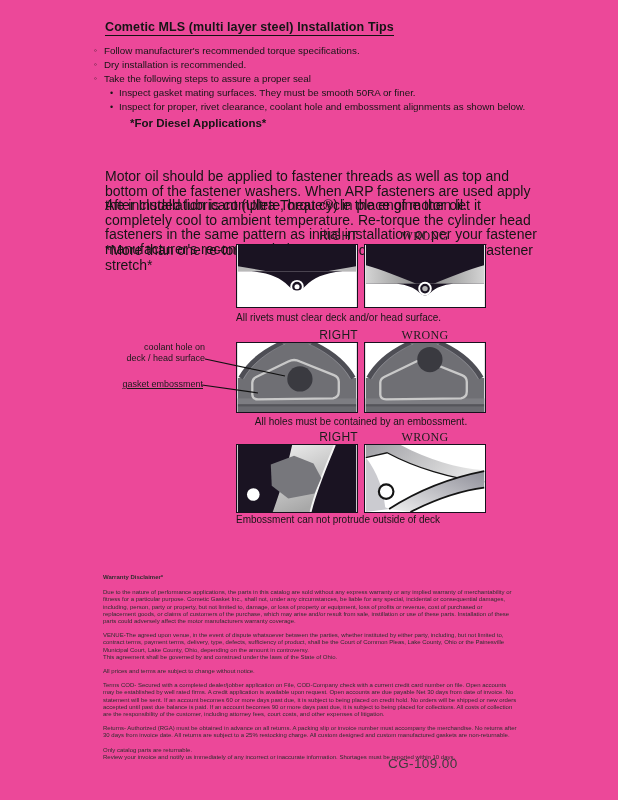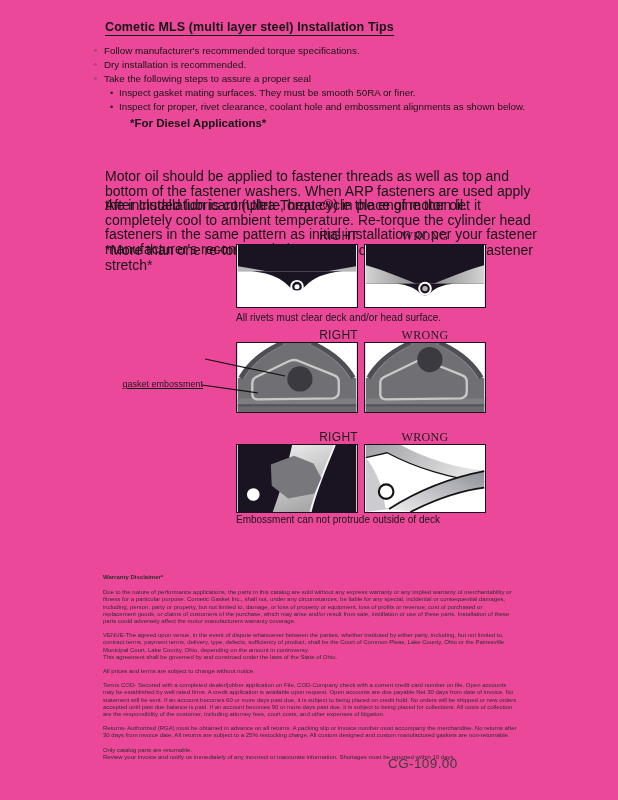--- a/index.html
+++ b/index.html
@@ -100,20 +100,24 @@
       <path d="M32,40 C42,41 50,44 55,49 Q61,55 67,49 C72,44 80,41 90,40 Z" fill="#1a1322"></path>
       <circle cx="61" cy="45" r="6" fill="none" stroke="#ffffff" stroke-width="2"></circle>
       <circle cx="61" cy="45" r="2.8" fill="#b4b4b4"></circle>
     </svg>
   </div>
   <div class="abs caption" id="cap1">All rivets must clear deck and/or head surface.</div>
 
   <div class="abs hdr l r2">RIGHT</div>
   <div class="abs hdr r r2">WRONG</div>
 
+  <div class="abs diag-label" id="lbl-coolant">
+    <div>coolant hole on</div>
+    <div>deck / head surface</div>
+  </div>
   <div class="abs diag-label" id="lbl-emboss">gasket embossment</div>
 
   <div class="abs panel p-l row2">
     <svg viewBox="0 0 122 71">
       <rect width="122" height="71" fill="#6f6f74"></rect>
       <rect y="57" width="122" height="6" fill="#7d7d82"></rect>
       <rect y="63" width="122" height="2.5" fill="#55555b"></rect>
       <rect y="65.5" width="122" height="5.5" fill="#6a6a70"></rect>
       <path d="M0,0 L46,0 C28,8 12,20 3,36 L0,36 Z" fill="#ffffff"></path>
       <path d="M122,0 L76,0 C94,8 110,20 119,36 L122,36 Z" fill="#ffffff"></path>
@@ -138,20 +142,21 @@
       <path d="M49,1 C31,9 15,21 6,37" fill="none" stroke="#9a9aa0" stroke-width="1" opacity="0.6"></path>
       <path d="M73,1 C91,9 107,21 116,37" fill="none" stroke="#9a9aa0" stroke-width="1" opacity="0.6"></path>
       <path d="M15,53 L15,41 Q15,37 19,35 L52,19 Q58,16 64,19 L99,33 Q104,35 104,40 L104,50 Q104,56 98,57 L21,58 Q15,58 15,53 Z" fill="none" stroke="#c9c9c9" stroke-width="2.4"></path>
       <circle cx="66" cy="17" r="13" fill="#3a3a40"></circle>
     </svg>
   </div>
   <svg class="abs" id="leaders">
     <line x1="110" y1="19" x2="190" y2="36" stroke="#111" stroke-width="1.2"></line>
     <line x1="107" y1="45" x2="163" y2="53" stroke="#111" stroke-width="1.2"></line>
   </svg>
+  <div class="abs caption" id="cap2">All holes must be contained by an embossment.</div>
 
   <div class="abs hdr l r3">RIGHT</div>
   <div class="abs hdr r r3">WRONG</div>
 
   <div class="abs panel p-l row3">
     <svg viewBox="0 0 122 69">
       <defs>
         <linearGradient id="g3r" x1="0" y1="0" x2="0.4" y2="1">
           <stop offset="0" stop-color="#f0f0f0"></stop>
             <stop offset="1" stop-color="#a8a8a8"></stop>

